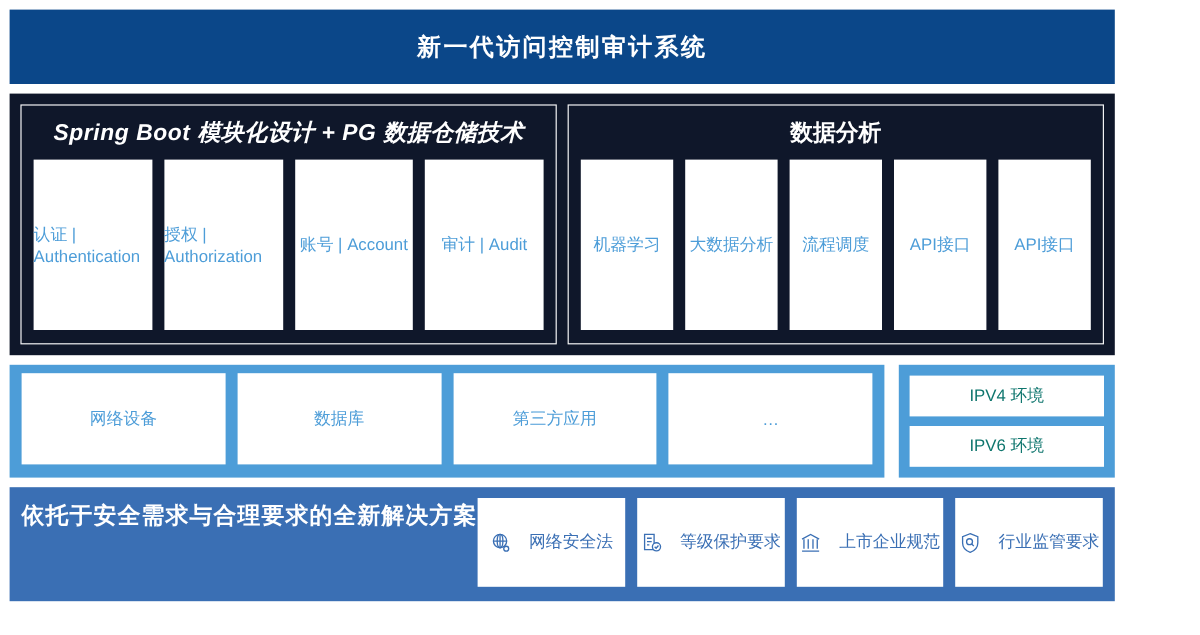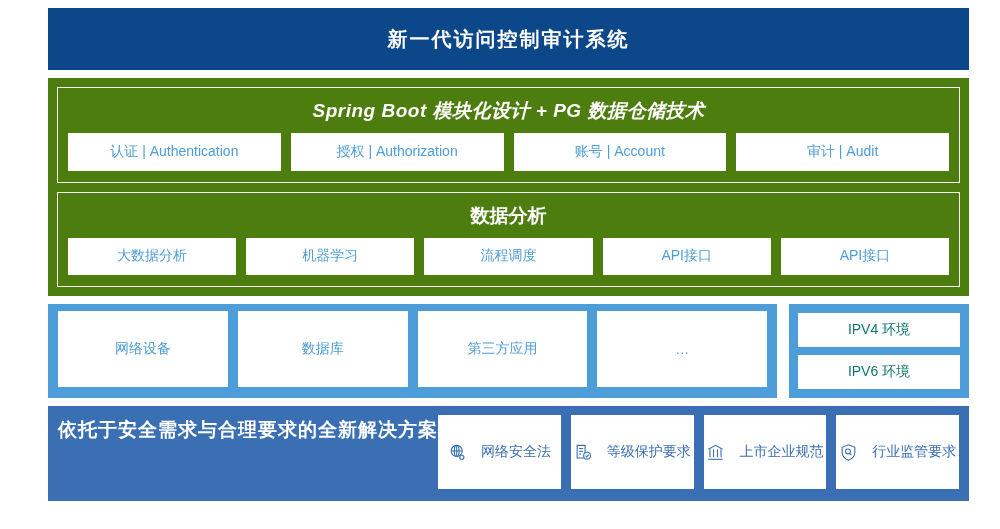--- a/index.html
+++ b/index.html
@@ -13,47 +13,46 @@
   }
 
   .page {
     width: 940px;
     height: 529px;
     padding: 8px 11px 8px 8px;
     display: flex;
     flex-direction: column;
     gap: 8px;
     background: #ffffff;
-    margin-left: 40px;
   }
 
   
   .header-banner {
     height: 62px;
     background: #0b4789;
     display: flex;
     align-items: center;
     justify-content: center;
     flex: none;
   }
   .header-title {
     color: #ffffff;
     font-size: 20px;
     font-weight: bold;
     letter-spacing: 2px;
   }
 
   
   .platform-block {
-    background: #4d7c0f;
+    background: #0f172a;
     flex: none;
     height: 218px;
     padding: 9px;
     display: flex;
-    flex-direction: column;
+    flex-direction: row;
     gap: 9px;
   }
 
   .bordered-group {
     border: 1px solid rgba(255,255,255,0.95);
     flex: 1;
     display: flex;
     flex-direction: column;
     padding: 8px 10px 11px 10px;
   }
@@ -181,22 +180,22 @@
         <div class="card">认证 | Authentication</div>
         <div class="card">授权 | Authorization</div>
         <div class="card">账号 | Account</div>
         <div class="card">审计 | Audit</div>
       </div>
     </div>
 
     <div class="bordered-group">
       <div class="group-title">数据分析</div>
       <div class="card-row">
+        <div class="card">机器学习</div>
         <div class="card">大数据分析</div>
-        <div class="card">机器学习</div>
         <div class="card">流程调度</div>
         <div class="card">API接口</div>
         <div class="card">API接口</div>
       </div>
     </div>
 
   </div>
 
   <div class="collect-row">
 

